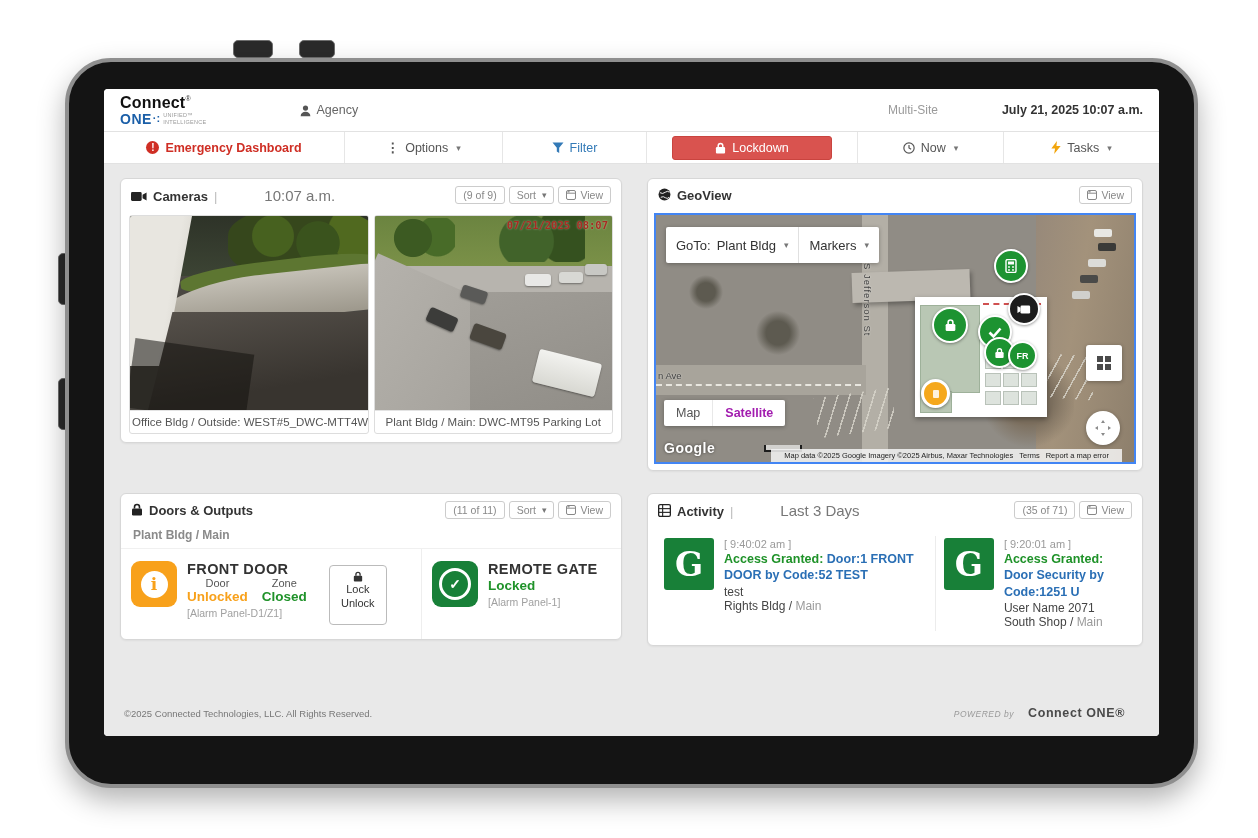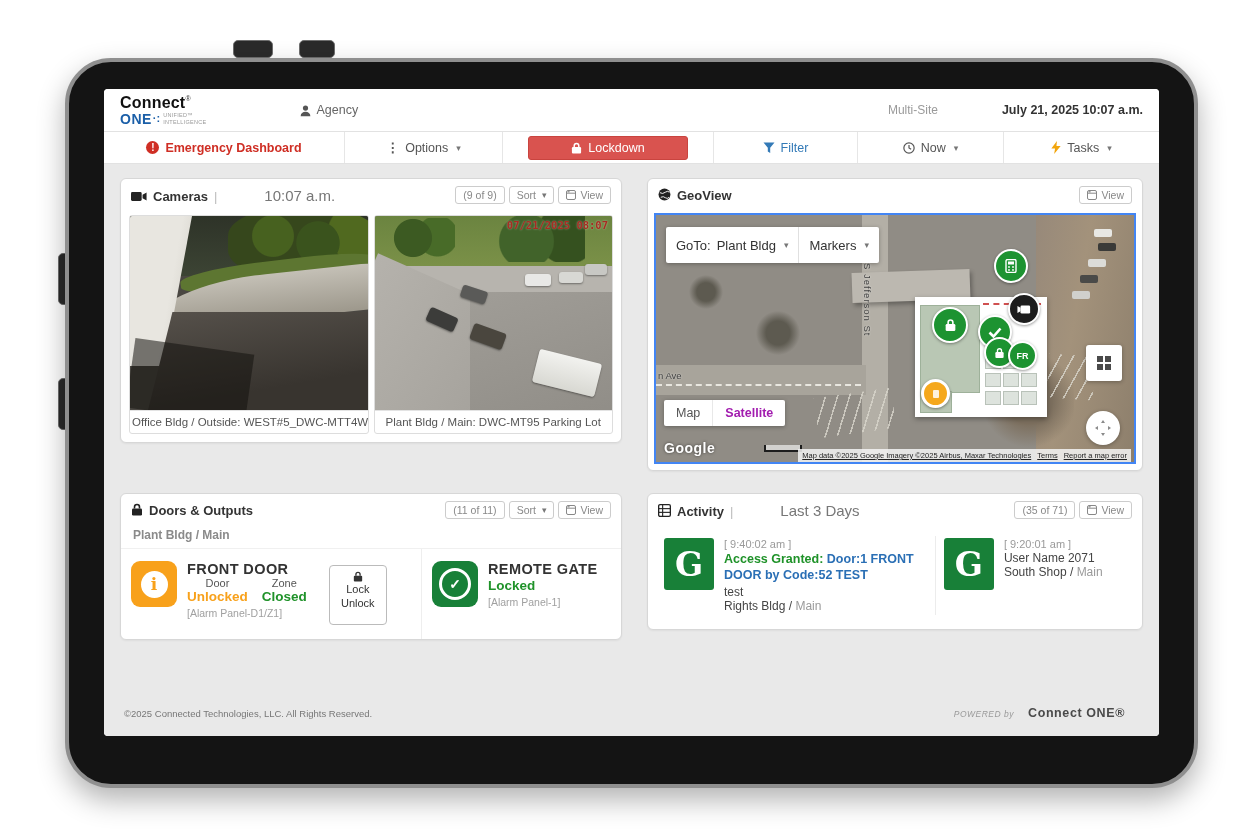--- a/index.html
+++ b/index.html
@@ -113,21 +113,21 @@
   .mk-fr{font-size:9px;font-weight:bold;}
   .goto-box{left:10px;top:12px;height:36px;background:#fff;box-shadow:0 1px 4px rgba(0,0,0,.3);display:flex;align-items:center;font-size:13px;color:#333;border-radius:2px;}
   .goto-seg{display:flex;align-items:center;padding:0 10px;height:100%;gap:6px;}
   .goto-seg+.goto-seg{border-left:1px solid #e0e0e0;}
   .gm-btns{left:8px;bottom:36px;display:flex;box-shadow:0 1px 4px rgba(0,0,0,.3);border-radius:2px;overflow:hidden;}
   .gm-btn{background:#fff;padding:6px 12px;font-size:12.5px;color:#555;}
   .gm-btn.active{font-weight:bold;color:#a21caf;}
   .gm-btn+.gm-btn{border-left:1px solid #e8e8e8;}
   .g-logo{left:8px;bottom:6px;color:#fff;font-size:14px;font-weight:bold;letter-spacing:.5px;text-shadow:0 0 3px rgba(0,0,0,.6);}
   .m-scale{left:108px;bottom:10px;width:34px;height:5px;border:2px solid #1d1d1d;border-top:none;background:rgba(255,255,255,.6);}
-  .attrib{right:3px;bottom:0;height:13px;background:rgba(245,245,245,.85);display:flex;align-items:center;font-size:7.5px;color:#222;padding:0 4px;gap:6px;white-space:nowrap;text-decoration:underline;}
+  .attrib{right:12px;bottom:0;height:13px;background:rgba(245,245,245,.85);display:flex;align-items:center;font-size:7.5px;color:#222;padding:0 13px;gap:6px;white-space:nowrap;}
   .m-grid-btn{right:12px;top:130px;width:36px;height:36px;background:#fff;border-radius:3px;box-shadow:0 1px 4px rgba(0,0,0,.3);display:flex;align-items:center;justify-content:center;}
   .m-pan-btn{right:14px;top:196px;width:34px;height:34px;background:#fff;border-radius:50%;box-shadow:0 1px 4px rgba(0,0,0,.3);display:flex;align-items:center;justify-content:center;color:#8a8a8a;font-size:11px;}
   .st-label{left:206px;top:48px;writing-mode:vertical-rl;font-size:9.5px;color:#3f3f3f;letter-spacing:1px;text-shadow:0 0 2px rgba(255,255,255,.7);}
   .ave-label{left:2px;top:155px;font-size:9.5px;color:#3f3f3f;text-shadow:0 0 2px rgba(255,255,255,.7);}
 
   
   .doors{width:500px;}
   .group-row{padding:2px 12px 6px;font-size:12px;font-weight:bold;color:#8a8a8a;}
   .doors-body{display:flex;border-top:1px solid #f0f0f0;}
   .door-item{display:flex;align-items:flex-start;padding:12px 10px 14px;gap:10px;}
@@ -215,34 +215,34 @@
       <div class="nav">
         <div class="nav-cell nc-ed">
           <span class="excl">!</span>
           <span>Emergency Dashboard</span>
         </div>
         <div class="nav-cell nc-opt">
           <span class="ellipsis">⋮</span>
           <span>Options</span>
           <span class="caret">▾</span>
         </div>
+        <div class="nav-cell nc-fil">
+          <svg width="12" height="12" viewBox="0 0 12 12">
+              <path d="M0.5 0.5 H11.5 L7.2 5.8 V11 L4.8 9.6 V5.8 Z" fill="#337ab7"></path>
+            </svg>
+          <span>Filter</span>
+        </div>
         <div class="nav-cell nc-lock">
           <div class="lockdown-btn">
             <svg width="11" height="12" viewBox="0 0 12 13">
                 <rect x="1" y="5.5" width="10" height="7" rx="1.2" fill="#fff"></rect>
                 <path d="M3.5 5.5 V4 a2.5 2.5 0 0 1 5 0 V5.5" fill="none" stroke="#fff" stroke-width="1.6"></path>
               </svg>
             <span>Lockdown</span>
           </div>
-        </div>
-        <div class="nav-cell nc-fil">
-          <svg width="12" height="12" viewBox="0 0 12 12">
-              <path d="M0.5 0.5 H11.5 L7.2 5.8 V11 L4.8 9.6 V5.8 Z" fill="#337ab7"></path>
-            </svg>
-          <span>Filter</span>
         </div>
         <div class="nav-cell nc-now">
           <svg width="12" height="12" viewBox="0 0 14 14">
               <circle cx="7" cy="7" r="6" fill="none" stroke="#555" stroke-width="1.4"></circle>
               <path d="M7 3.5 V7 L9.5 8.5" fill="none" stroke="#555" stroke-width="1.4"></path>
             </svg>
           <span>Now</span>
           <span class="caret">▾</span>
         </div>
         <div class="nav-cell nc-task">
@@ -568,20 +568,24 @@
                   <div class="act-loc">
                     <span>Rights Bldg /</span>
                     <span class="sub">Main</span>
                   </div>
                 </div>
               </div>
               <div class="act-item second">
                 <div class="g-badge">G</div>
                 <div style="min-width:0;">
                   <div class="act-time">[ 9:20:01 am ]</div>
+                  <div class="act-line">
+                    <span class="act-event">Access Granted:</span>
+                    <span class="act-detail">Door Security by Code:1251 U</span>
+                  </div>
                   <div class="act-user">User Name 2071</div>
                   <div class="act-loc">
                     <span>South Shop /</span>
                     <span class="sub">Main</span>
                   </div>
                 </div>
               </div>
             </div>
           </div>
         </div>

